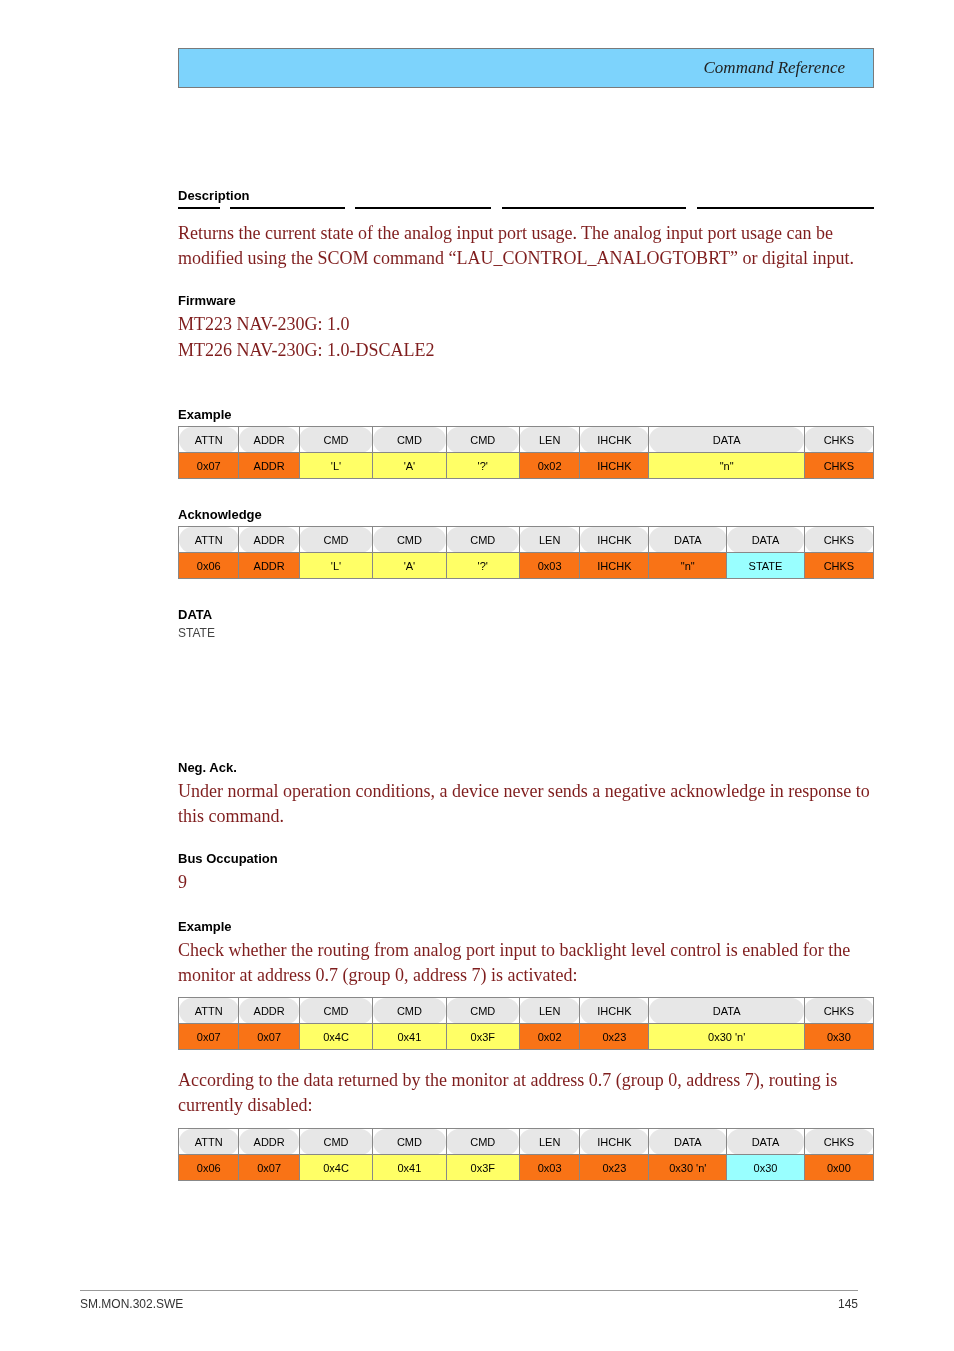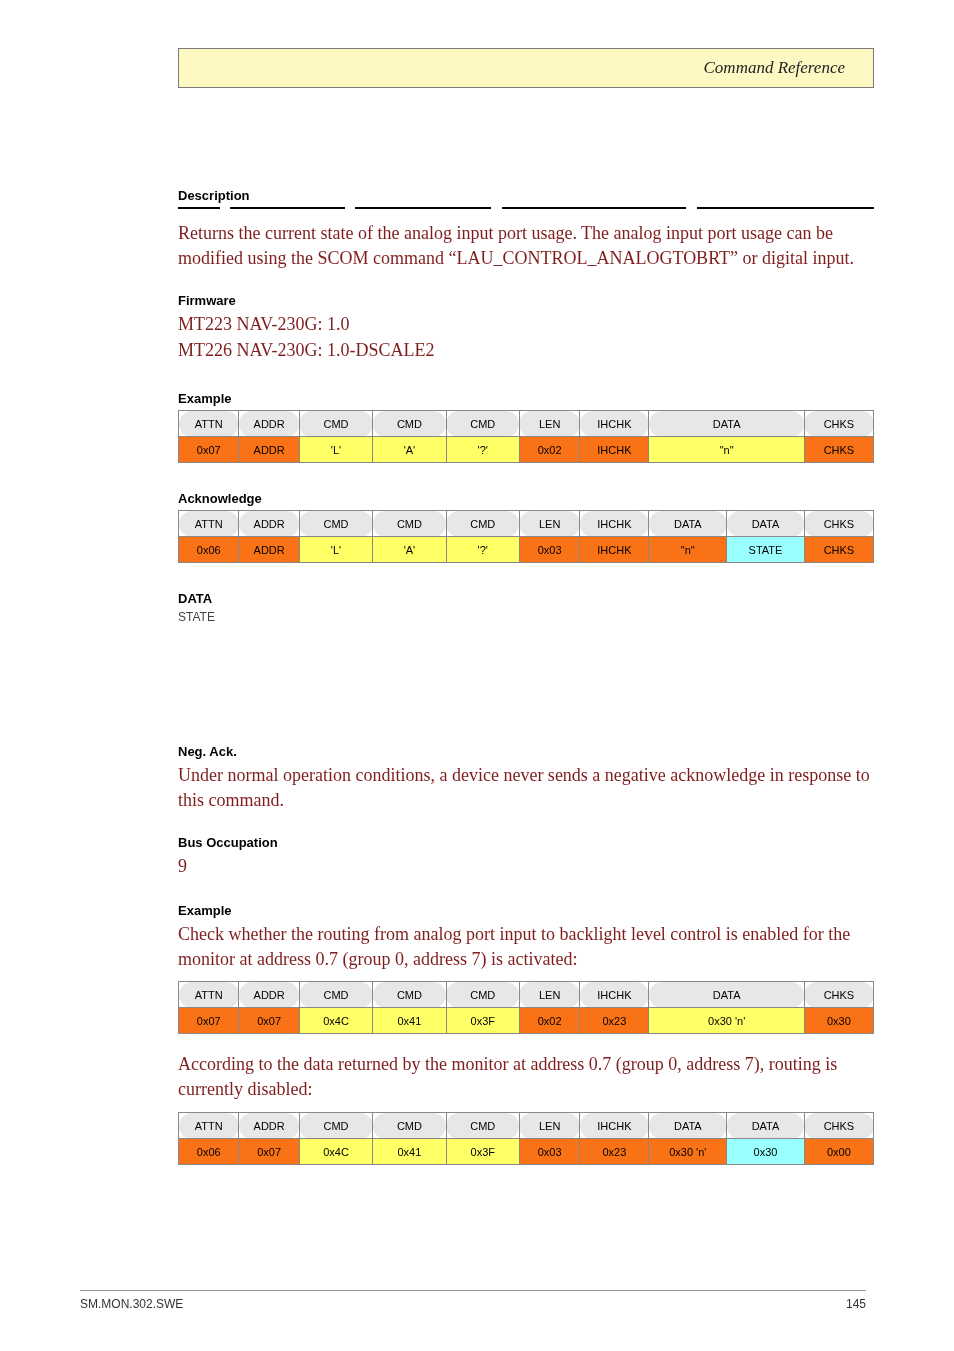--- a/index.html
+++ b/index.html
@@ -8,21 +8,21 @@
     font-family: Georgia, 'Times New Roman', serif;
     color: #000;
     width: 954px;
     height: 1351px;
     position: relative;
   }
   .page {
     padding: 48px 80px 40px 178px;
   }
   .header-bar {
-    background: #fef9c3;
+    background: #7dd3fc;
     border: 1px solid #7a7a7a;
     height: 40px;
     display: flex;
     align-items: center;
     justify-content: flex-end;
     padding-right: 28px;
     margin-bottom: 100px;
   }
   .header-bar span {
     font-style: italic;
@@ -50,21 +50,21 @@
   }
   .body-text {
     font-size: 18px;
     line-height: 1.38;
     color: #7f1d1d;
     margin-bottom: 22px;
   }
   .firmware-section .body-text {
     margin-bottom: 2px;
   }
-  .firmware-section { margin-bottom: 28px; }
+  .firmware-section { margin-bottom: 44px; }
   .cmd-table {
     border-collapse: collapse;
     width: 100%;
     margin-bottom: 28px;
     table-layout: fixed;
   }
   .cmd-table th, .cmd-table td {
     border: 1px solid #888;
     font-family: Arial, Helvetica, sans-serif;
     font-size: 11px;
@@ -98,21 +98,21 @@
     color: #444;
     margin-bottom: 120px;
   }
   .nack-section { margin-bottom: 22px; }
   .bo-section { margin-bottom: 24px; }
   .example-section .body-text { margin-bottom: 10px; }
   .footer {
     position: absolute;
     bottom: 40px;
     left: 80px;
-    right: 88px;
+    right: 96px;
     display: flex;
     justify-content: space-between;
     font-family: Arial, Helvetica, sans-serif;
     font-size: 12px;
     color: #333;
     border-top: 1px solid #999;
     padding-top: 6px;
   }
 </style>
 </head>

